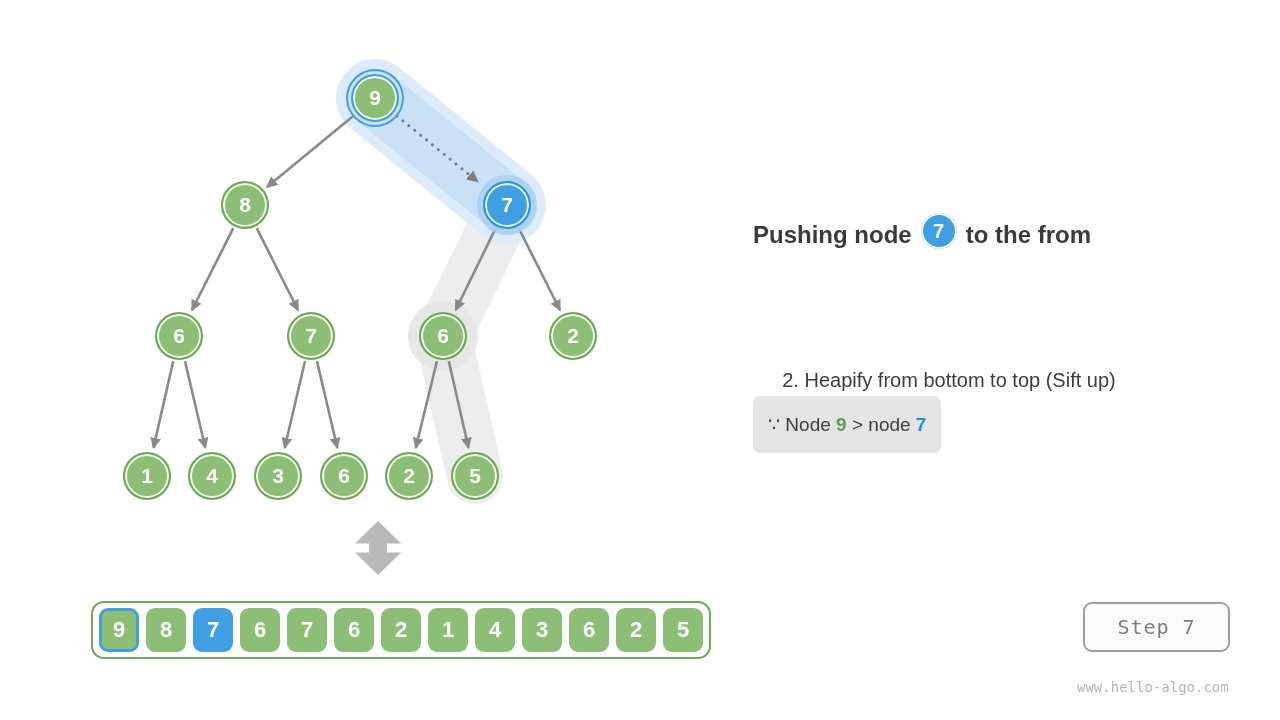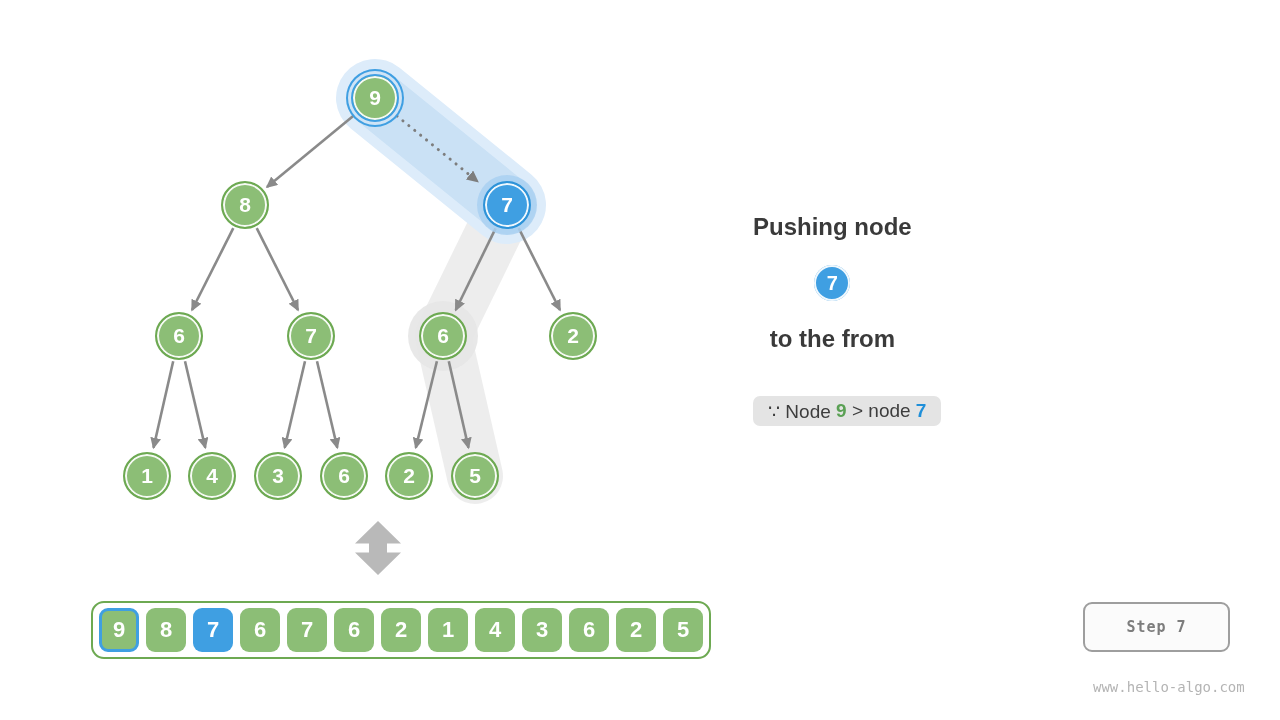--- a/index.html
+++ b/index.html
@@ -45,54 +45,54 @@
   .cell{
     width:40px;height:44px;border-radius:9px;background:#8cbe76;
     display:flex;align-items:center;justify-content:center;
     color:#ffffff;font-weight:bold;font-size:22px;box-sizing:border-box;
   }
   .cell-blue-border{border:3px solid #3f9fe2;}
   .cell-blue{background:#3f9fe2;}
 
   
   .heading{
-    position:absolute;left:753px;top:213px;display:flex;align-items:center;gap:24px;
-    font-size:24px;font-weight:bold;color:#3a3a3a;white-space:pre;flex-direction:column;
+    position:absolute;left:753px;top:213px;display:flex;align-items:flex-end;gap:9px;
+    font-size:24px;font-weight:bold;color:#3a3a3a;white-space:pre;
   }
   .badge{
     width:36px;height:36px;border-radius:50%;background:#3f9fe2;
     display:flex;align-items:center;justify-content:center;
     color:#fff;font-size:20px;font-weight:bold;
     box-shadow:inset 0 0 0 2px rgba(255,255,255,.92);
   }
   .instr{position:absolute;left:760px;font-size:20px;color:#3d3d3d;white-space:pre;}
   .instr span{white-space:pre;}
   .instr-1{top:293px;}
   .instr-2{top:346px;}
   .hl-blue{color:#1f8fd9;font-weight:bold;}
   .hl-green{color:#5aa054;font-weight:bold;}
   .note{
-    position:absolute;left:753px;top:396px;height:30px;
+    position:absolute;left:753px;top:396px;height:57px;
     background:#e4e4e4;border-radius:7px;padding:0 15px;
     display:flex;align-items:center;font-size:19px;color:#3d3d3d;white-space:pre;
   }
   .note span{white-space:pre;}
 
   
   .step-btn{
     position:absolute;left:1083px;top:602px;width:147px;height:50px;
     border:2px solid #9e9e9e;border-radius:9px;background:#fbfbfb;
     display:flex;align-items:center;justify-content:center;
     font-family:"DejaVu Sans Mono","Liberation Mono",monospace;
-    font-weight:bold;font-size:15px;color:#7d7d7d;letter-spacing:1px;box-sizing:border-box;
+    font-weight:normal;font-size:20px;color:#7d7d7d;letter-spacing:1px;box-sizing:border-box;
   }
   .watermark{
     position:absolute;left:1077px;top:679px;
     font-family:"DejaVu Sans Mono","Liberation Mono",monospace;
-    font-size:14px;color:#b4b4b4;margin-left:16px;
+    font-size:14px;color:#b4b4b4;
   }
 </style>
 </head>
 <body>
 
 <div class="canvas">
 
   <svg class="layer" width="1280" height="720" viewBox="0 0 1280 720">
     <defs>
       <marker id="arrow" markerWidth="4.6" markerHeight="4.2" refX="3.8" refY="2.1" orient="auto">
@@ -157,20 +157,23 @@
     <div class="cell">2</div>
     <div class="cell">5</div>
   </div>
 
   <div class="heading">
     <span>Pushing node</span>
     <span class="badge">7</span>
     <span>to the from</span>
   </div>
 
+  <div class="instr instr-2">
+    <span>2. Heapify from bottom to top (Sift up)</span><span class="hl-blue"></span><span></span>
+  </div>
 
   <div class="note">
     <span>∵ Node </span><span class="hl-green">9</span><span> &gt; node </span><span class="hl-blue">7</span>
   </div>
 
   <div class="step-btn">Step 7</div>
   <div class="watermark">www.hello-algo.com</div>
 
 </div>
 

